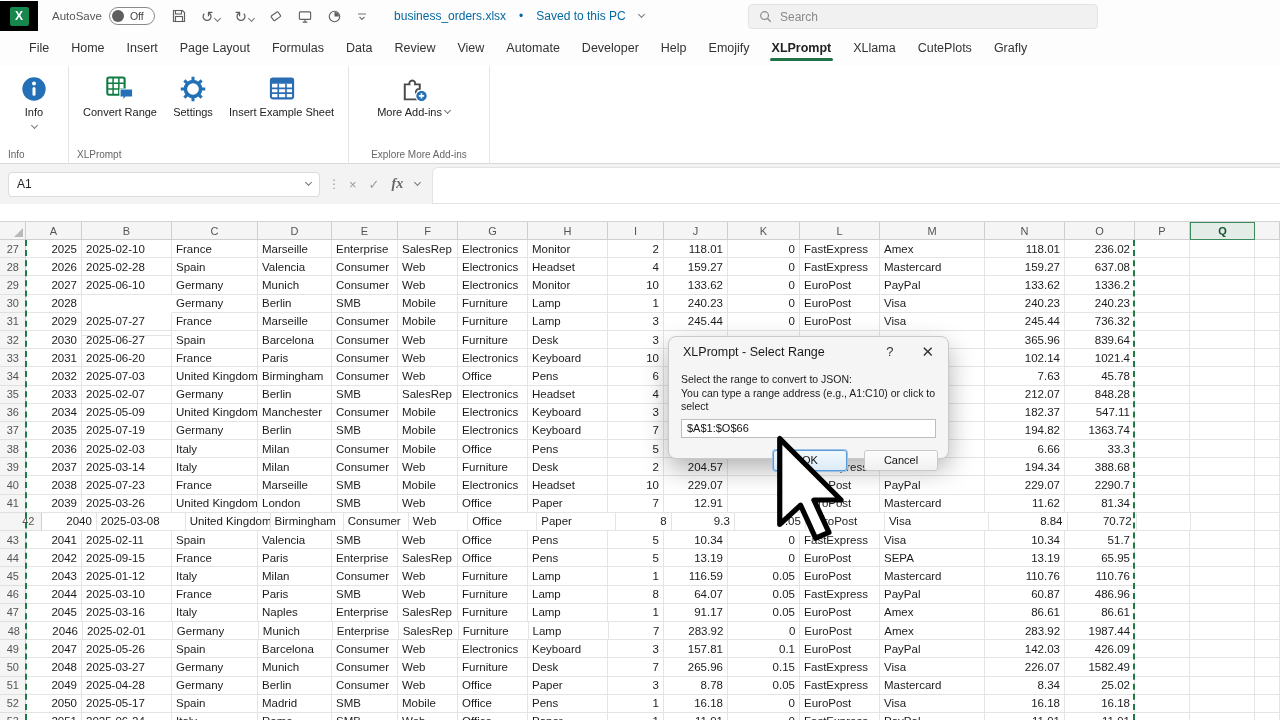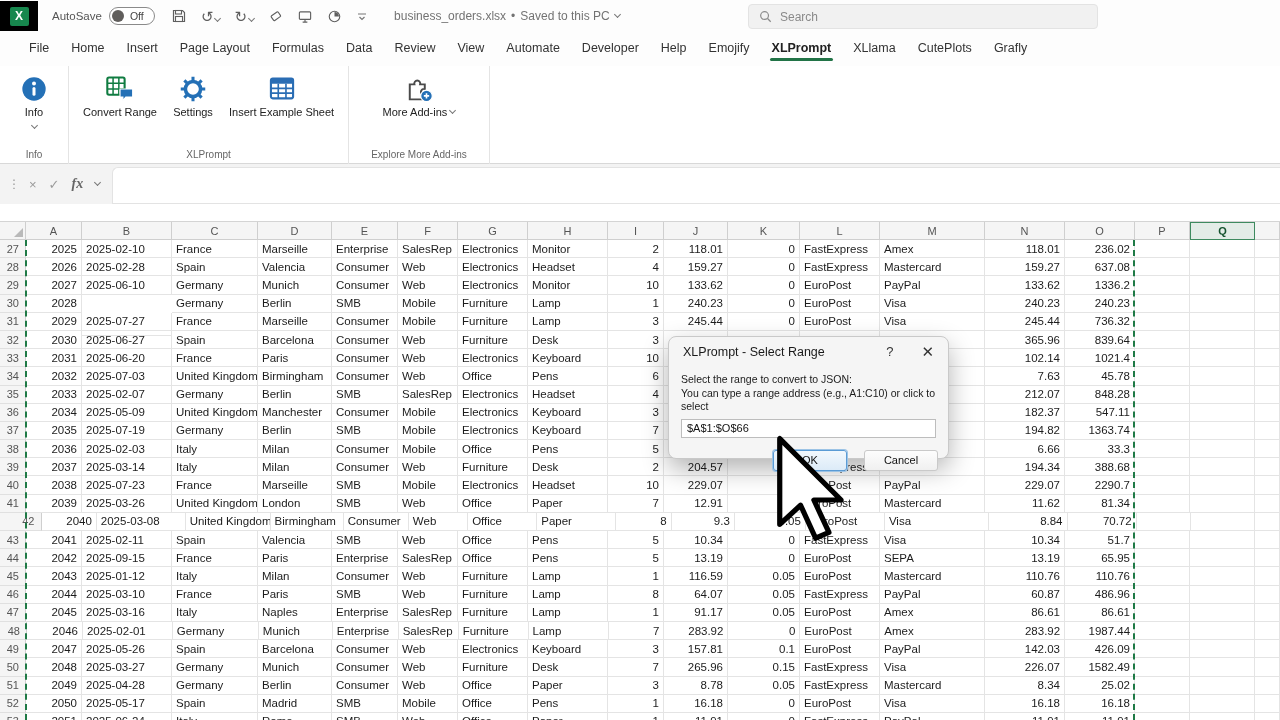--- a/index.html
+++ b/index.html
@@ -16,37 +16,37 @@
   .autosave { display:flex; align-items:center; gap:7px; margin-left:14px; color:#555; font-size:11.5px; }
   .toggle { width:46px; height:18px; border:1px solid #8a8a8a; border-radius:10px; background:#fff;
             display:flex; align-items:center; padding:0 5px 0 2px; gap:6px; }
   .knob { width:12px; height:12px; border-radius:50%; background:#605e5c; }
   .toggle-label { font-size:10.5px; color:#444; }
   .qat { display:flex; align-items:center; gap:14px; margin-left:16px; color:#5f5f5f; }
   .qat-glyph { font-size:15px; color:#5f5f5f; line-height:1; }
   .qat-item { display:flex; align-items:flex-end; gap:2px; }
   .chev { display:inline-block; width:5px; height:5px; border-right:1.3px solid #777;
           border-bottom:1.3px solid #777; transform:rotate(45deg); margin-bottom:3px; }
-  .filename { display:flex; align-items:center; gap:5px; margin-left:26px; color:#737373; font-size:12px; }
+  .filename { display:flex; align-items:center; gap:13px; margin-left:26px; color:#0369a1; font-size:12px; }
   .searchbox { position:absolute; left:748px; top:4px; width:350px; height:25px; background:#f1f1f1;
                border:1px solid #e3e3e3; border-radius:4px; display:flex; align-items:center;
                padding-left:10px; gap:8px; color:#8a8a8a; font-size:12px; }
 
   
   .tabs-row { position:absolute; left:0; top:32px; width:1280px; height:34px; background:#fdfdfd;
               display:flex; align-items:center; padding-left:18px; gap:0; }
   .tab { padding:6px 11px 8px; font-size:12.5px; color:#333; position:relative; cursor:default; }
   .tab.active { font-weight:bold; color:#222; }
   .tab.active::after { content:""; position:absolute; left:9px; right:9px; bottom:2px; height:3px;
                        background:#217346; border-radius:2px; }
 
   
   .ribbon { position:absolute; left:0; top:66px; width:1280px; height:98px; background:#fff;
             border-bottom:1px solid #d8d8d8; box-shadow:0 1px 2px rgba(0,0,0,.05); display:flex; }
-  .rgroup { display:flex; flex-direction:column; align-items:center; padding:4px 8px 0;
+  .rgroup { display:flex; flex-direction:column; padding:4px 8px 0;
             border-right:1px solid #e4e4e4; height:98px; }
   .rgroup-buttons { display:flex; flex:1; align-items:flex-start; gap:4px; }
   .rbtn { display:flex; flex-direction:column; align-items:center; gap:3px; padding:5px 6px 2px;
           border-radius:4px; min-width:52px; }
   .rbtn-label { font-size:11px; color:#222; text-align:center; line-height:1.25; }
   .rgroup-name { font-size:10px; color:#666; padding:2px 0 4px; }
 
   
   .formula-row { position:absolute; left:0; top:164px; width:1280px; height:40px; background:#f3f3f3;
                  display:flex; align-items:center; }
@@ -237,20 +237,24 @@
             <path d="M19.5 15.7v4.6M17.2 18h4.6" stroke="#fff" stroke-width="1.4"></path>
           </svg>
           <span class="rbtn-label"><span>More Add-ins</span> <span class="chev"></span></span>
         </div>
       </div>
       <div class="rgroup-name">Explore More Add-ins</div>
     </div>
   </div>
 
   <div class="formula-row">
+    <div class="namebox">
+      <span>A1</span>
+      <span class="chev"></span>
+    </div>
     <span class="fdots">⋮</span>
     <div class="fbtns">
       <span>×</span>
       <span>✓</span>
       <span class="fx">fx</span>
       <span class="chev"></span>
     </div>
     <div class="formula-field"></div>
   </div>
   <div class="pregrid"></div>

